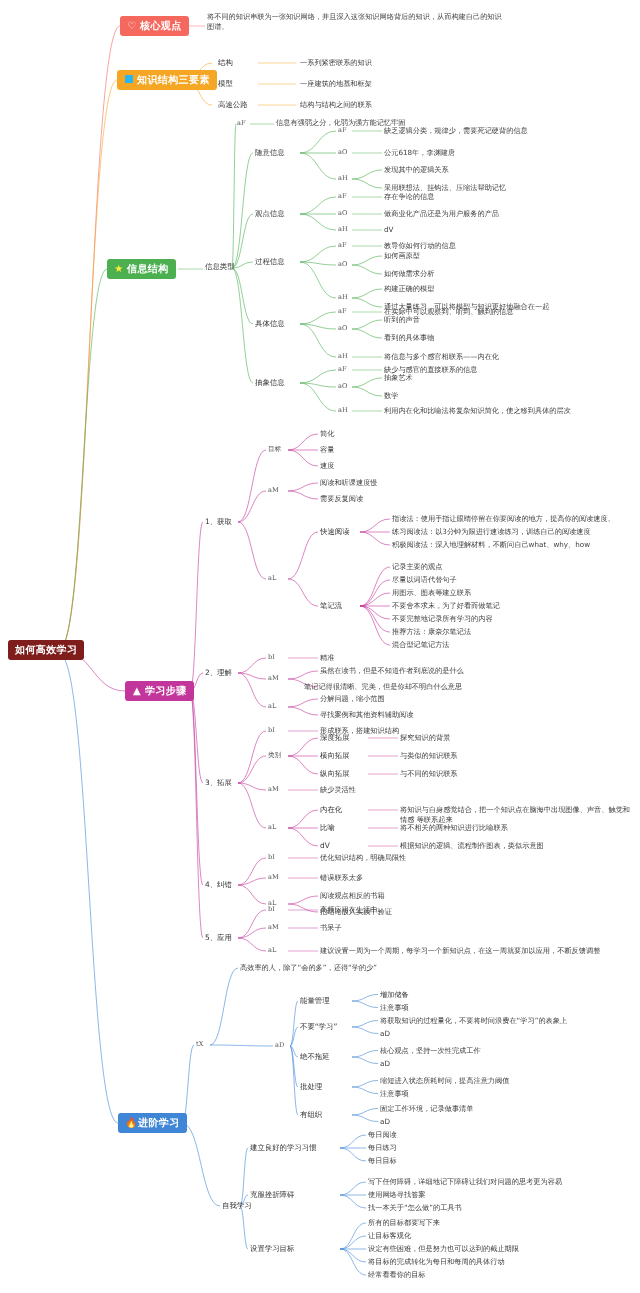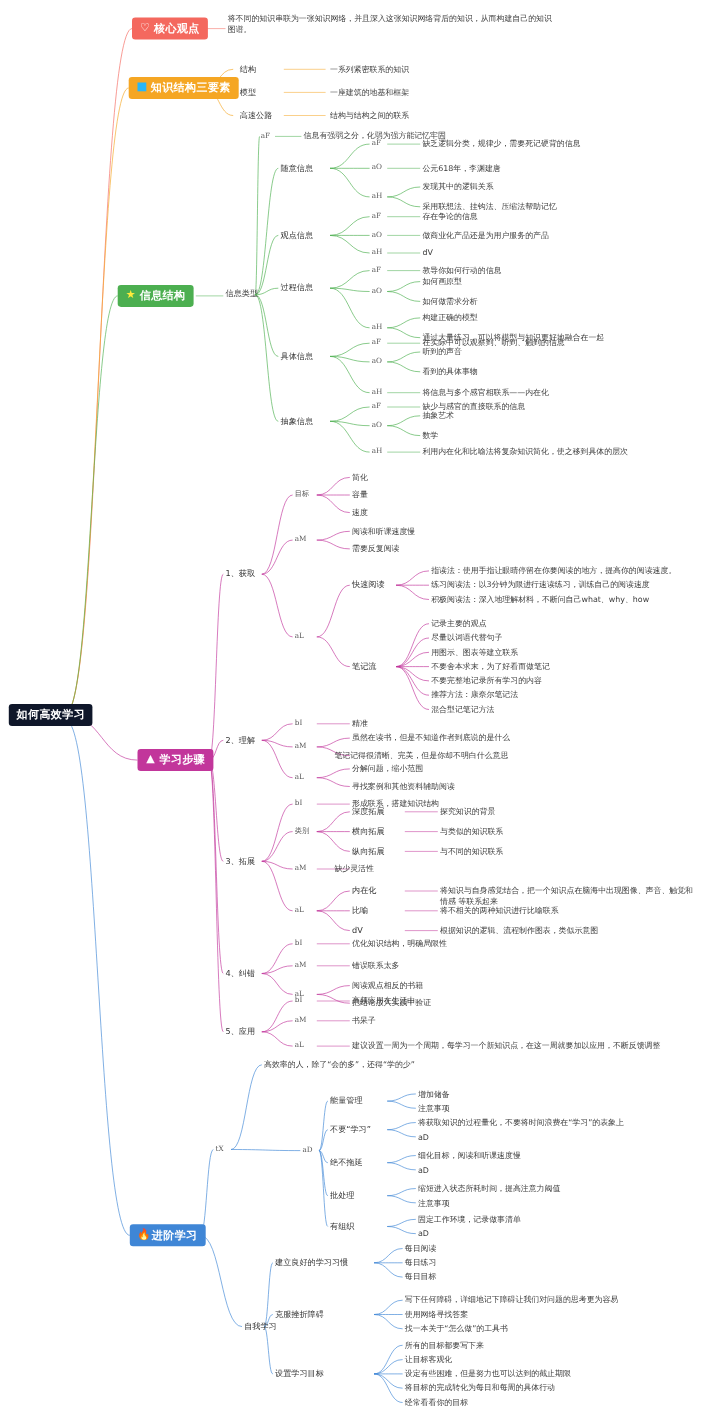--- a/index.html
+++ b/index.html
@@ -12,21 +12,21 @@
   svg.links{position:absolute;left:0;top:0;width:640px;height:1293px;pointer-events:none;}
 
   
   .chip{
     position:absolute;display:inline-flex;align-items:center;gap:3px;
     padding:3px 7px;border-radius:3px;color:#fff;font-size:10px;font-weight:bold;
     letter-spacing:.4px;
   }
   .chip .ic{display:inline-block;width:10px;height:10px;line-height:10px;font-size:10px;text-align:center;}
 
-  .root{background:#0f172a;}
+  .root{background:#7f1d1d;}
   .br-core{background:#f4685e;}
   .br-three{background:#f5a623;}
   .br-info{background:#4caf50;}
   .br-steps{background:#c2369b;}
   .br-adv{background:#3f86d6;}
 
   
   .t{position:absolute;font-size:7.2px;color:#3c3c3c;white-space:nowrap;}
   .t.wrap{white-space:normal;line-height:1.45;}
   .t.mid{font-size:7.4px;color:#333;}
@@ -311,21 +311,21 @@
       <div class="t tag" style="left: 268px; top: 726px;">bI</div>
       <div class="t " style="left: 320px; top: 726px;">形成联系，搭建知识结构</div>
       <div class="t tag" style="left: 268px; top: 751px;">类别</div>
       <div class="t mid" style="left: 320px; top: 733px;">深度拓展</div>
       <div class="t " style="left: 400px; top: 733px;">探究知识的背景</div>
       <div class="t mid" style="left: 320px; top: 751px;">横向拓展</div>
       <div class="t " style="left: 400px; top: 751px;">与类似的知识联系</div>
       <div class="t mid" style="left: 320px; top: 769px;">纵向拓展</div>
       <div class="t " style="left: 400px; top: 769px;">与不同的知识联系</div>
       <div class="t tag" style="left: 268px; top: 785px;">aM</div>
-      <div class="t " style="left: 304px; top: 785px;">缺少灵活性</div>
+      <div class="t " style="left: 320px; top: 785px;">缺少灵活性</div>
       <div class="t tag" style="left: 268px; top: 823px;">aL</div>
       <div class="t mid" style="left: 320px; top: 805px;">内在化</div>
       <div class="t wrap" style="width: 230px; left: 400px; top: 805px;">将知识与自身感觉结合，把一个知识点在脑海中出现图像、声音、触觉和情感 等联系起来</div>
       <div class="t mid" style="left: 320px; top: 823px;">比喻</div>
       <div class="t " style="left: 400px; top: 823px;">将不相关的两种知识进行比喻联系</div>
       <div class="t mid" style="left: 320px; top: 841px;">dV</div>
       <div class="t " style="left: 400px; top: 841px;">根据知识的逻辑、流程制作图表，类似示意图</div>
       <div class="t mid" style="left: 205px; top: 880px;">4、纠错</div>
       <div class="t tag" style="left: 268px; top: 853px;">bI</div>
       <div class="t " style="left: 320px; top: 853px;">优化知识结构，明确局限性</div>
@@ -344,21 +344,21 @@
       <div class="t tag" style="left: 196px; top: 1040px;">tX</div>
       <div class="t " style="left: 240px; top: 963px;">高效率的人，除了“会的多”，还得“学的少”</div>
       <div class="t tag" style="left: 275px; top: 1041px;">aD</div>
       <div class="t mid" style="left: 300px; top: 996px;">能量管理</div>
       <div class="t " style="left: 380px; top: 989.5px;">增加储备</div>
       <div class="t " style="left: 380px; top: 1002.5px;">注意事项</div>
       <div class="t mid" style="left: 300px; top: 1022px;">不要“学习”</div>
       <div class="t " style="left: 380px; top: 1015.5px;">将获取知识的过程量化，不要将时间浪费在“学习”的表象上</div>
       <div class="t " style="left: 380px; top: 1028.5px;">aD</div>
       <div class="t mid" style="left: 300px; top: 1052px;">绝不拖延</div>
-      <div class="t " style="left: 380px; top: 1045.5px;">细化目标，阅读和听课速度慢</div>
+      <div class="t " style="left: 380px; top: 1045.5px;">核心观点，坚持一次性完成工作</div>
       <div class="t " style="left: 380px; top: 1058.5px;">aD</div>
       <div class="t mid" style="left: 300px; top: 1082px;">批处理</div>
       <div class="t " style="left: 380px; top: 1075.5px;">缩短进入状态所耗时间，提高注意力阈值</div>
       <div class="t " style="left: 380px; top: 1088.5px;">注意事项</div>
       <div class="t mid" style="left: 300px; top: 1110px;">有组织</div>
       <div class="t " style="left: 380px; top: 1103.5px;">固定工作环境，记录做事清单</div>
       <div class="t " style="left: 380px; top: 1116.5px;">aD</div>
       <div class="t mid" style="left: 222px; top: 1201px;">自我学习</div>
       <div class="t mid" style="left: 250px; top: 1143px;">建立良好的学习习惯</div>
       <div class="t " style="left: 368px; top: 1130px;">每日阅读</div>

